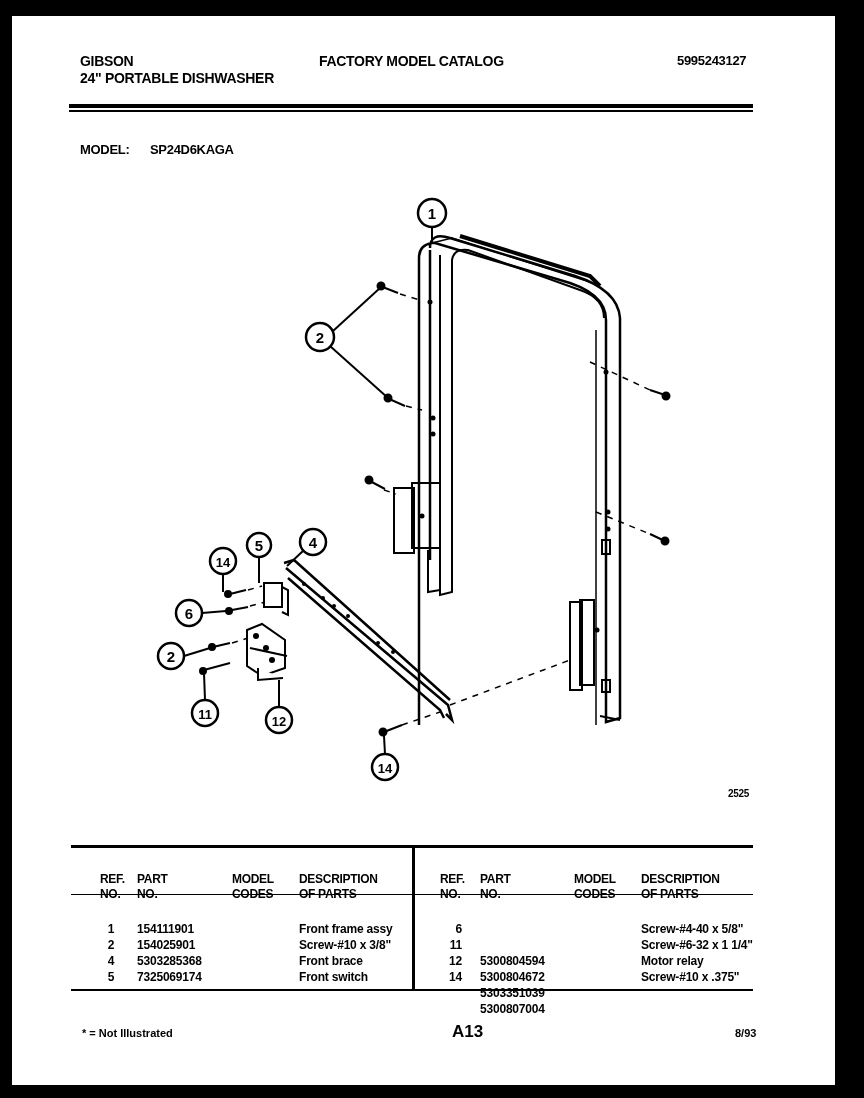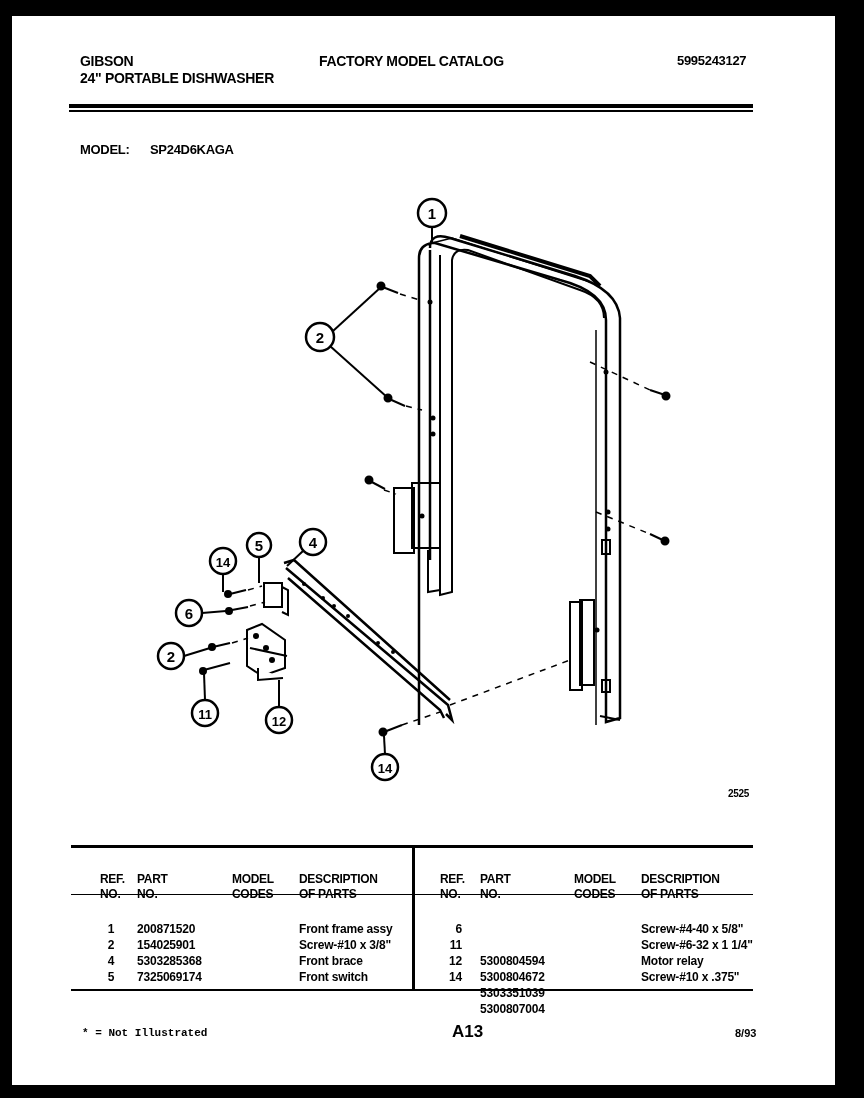--- a/index.html
+++ b/index.html
@@ -196,21 +196,21 @@
   <div class="abs th" style="left:574px;top:872px;"><span>MODEL</span><br><span>CODES</span></div>
   <div class="abs th" style="left:641px;top:872px;"><span>DESCRIPTION</span><br><span>OF PARTS</span></div>
 
   <div class="abs td" style="left:104px;top:921px;width:14px;text-align:center;">
     <div>1</div>
     <div>2</div>
     <div>4</div>
     <div>5</div>
   </div>
   <div class="abs td" style="left:137px;top:921px;">
-    <div>200871520</div>
+    <div>154111901</div>
     <div>154025901</div>
     <div>5303285368</div>
     <div>7325069174</div>
   </div>
   <div class="abs td" style="left:299px;top:921px;">
     <div>Front frame assy</div>
     <div>Screw-#10 x 3/8"</div>
     <div>Front brace</div>
     <div>Front switch</div>
   </div>
@@ -228,16 +228,16 @@
     <div>5300807004</div>
   </div>
   <div class="abs td" style="left:641px;top:921px;">
     <div>Screw-#4-40 x 5/8"</div>
     <div>Screw-#6-32 x 1 1/4"</div>
     <div>Motor relay</div>
     <div>Screw-#10 x .375"</div>
   </div>
 </div>
 
-<div class="abs foot" style="left:82px;top:1027px;font-size:11px;font-family:Liberation Mono, monospace;">* = Not Illustrated</div>
+<div class="abs foot" style="left:82px;top:1027px;font-size:11px;">* = Not Illustrated</div>
 <div class="abs foot" style="left:420px;top:1086px;font-size:11px;">13</div>
 <div class="abs foot" style="left:452px;top:1022px;font-size:17px;">A13</div>
 <div class="abs foot" style="left:735px;top:1027px;font-size:11px;">8/93</div>
 
 </body></html>

